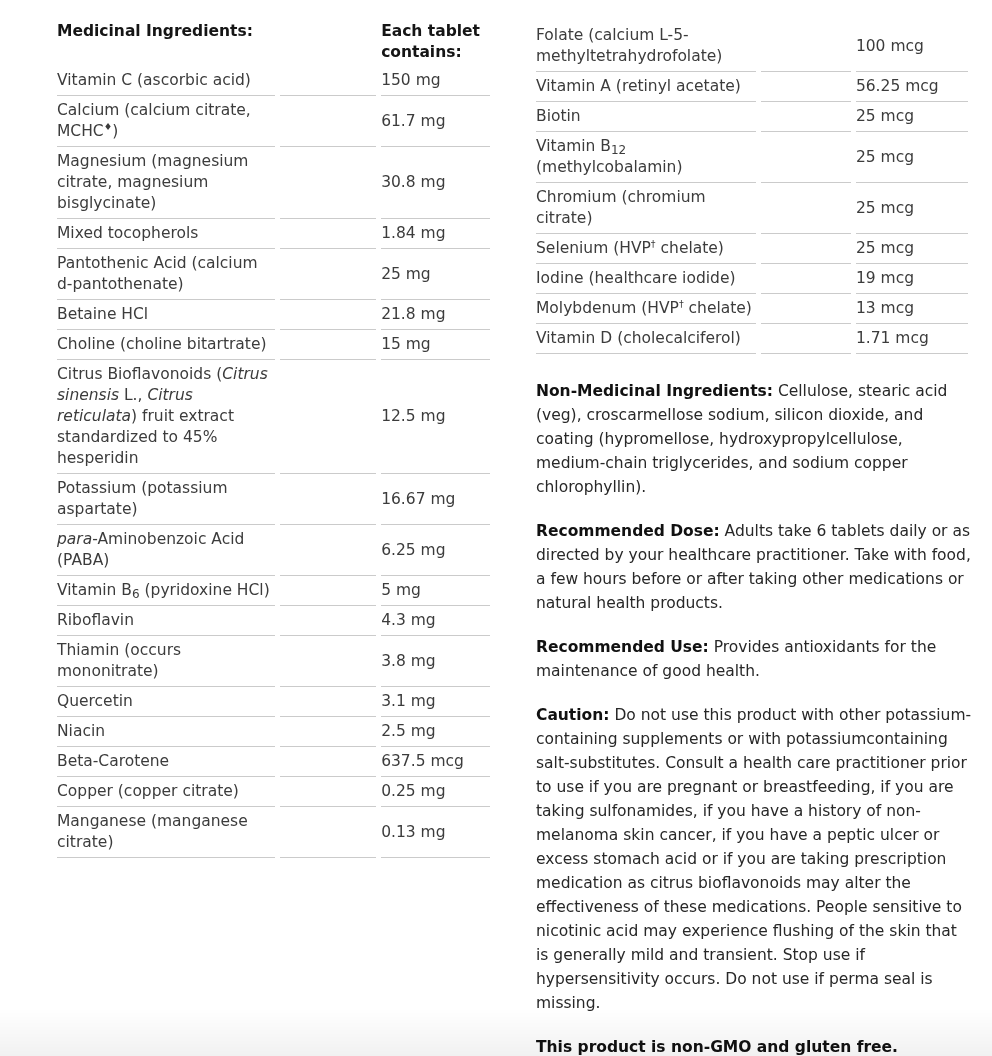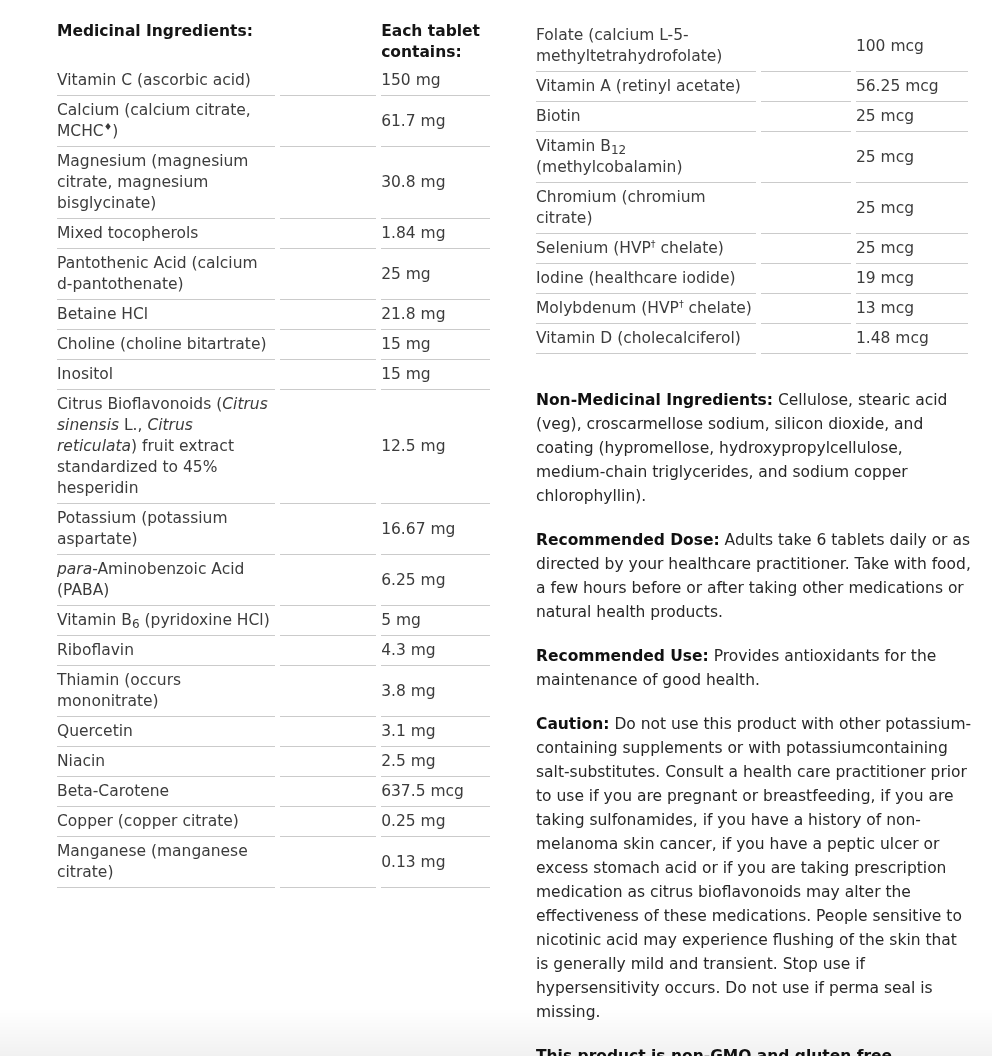--- a/index.html
+++ b/index.html
@@ -43,21 +43,21 @@
     vertical-align: middle;
     color: #3c3c3c;
     padding: 4px 0;
     border-bottom: 1px solid #cbcbcb;
   }
   td.amount { white-space: nowrap; padding-left: 2px; }
   table.facts sup { font-size: 9.5px; line-height: 0; vertical-align: 6px; }
   table.facts sub { font-size: 12px;  line-height: 0; vertical-align: -3px; }
   table.facts i { font-style: italic; }
 
-  .paragraphs { margin-top: 34px; }
+  .paragraphs { margin-top: 25px; }
   .paragraphs p, p.footer-line {
     font-size: 15.5px;
     line-height: 24px;
     color: #282828;
     margin: 0 0 20px 0;
   }
   .paragraphs p b, p.footer-line b {
     color: #111111;
     font-weight: 700;
   }
@@ -120,25 +120,20 @@
             <td><span>Betaine HCl</span></td>
             <td></td>
             <td class="amount">21.8 mg</td>
           </tr>
           <tr>
             <td><span>Choline (choline bitartrate)</span></td>
             <td></td>
             <td class="amount">15 mg</td>
           </tr>
           <tr>
-            <td><span>Inositol</span></td>
-            <td></td>
-            <td class="amount">15 mg</td>
-          </tr>
-          <tr>
             <td><span>Citrus Bioflavonoids (</span><i>Citrus sinensis</i><span> L., </span><i>Citrus reticulata</i><span>) fruit extract standardized to 45% hesperidin</span></td>
             <td></td>
             <td class="amount">12.5 mg</td>
           </tr>
           <tr>
             <td><span>Potassium (potassium aspartate)</span></td>
             <td></td>
             <td class="amount">16.67 mg</td>
           </tr>
           <tr>
@@ -234,21 +229,21 @@
             <td class="amount">19 mcg</td>
           </tr>
           <tr>
             <td><span>Molybdenum (HVP</span><sup>†</sup><span> chelate)</span></td>
             <td></td>
             <td class="amount">13 mcg</td>
           </tr>
           <tr>
             <td><span>Vitamin D (cholecalciferol)</span></td>
             <td></td>
-            <td class="amount">1.48 mcg</td>
+            <td class="amount">1.71 mcg</td>
           </tr>
         </tbody>
     </table>
 
     <div class="paragraphs">
         <p><b>Non-Medicinal Ingredients:</b> Cellulose, stearic acid (veg), croscarmellose sodium, silicon dioxide, and coating (hypromellose, hydroxypropylcellulose, medium-chain triglycerides, and sodium copper chlorophyllin).</p>
         <p><b>Recommended Dose:</b> Adults take 6 tablets daily or as directed by your healthcare practitioner. Take with food, a few hours before or after taking other medications or natural health products.</p>
         <p><b>Recommended Use:</b> Provides antioxidants for the maintenance of good health.</p>
         <p><b>Caution:</b> Do not use this product with other potassium-containing supplements or with potassiumcontaining salt-substitutes. Consult a health care practitioner prior to use if you are pregnant or breastfeeding, if you are taking sulfonamides, if you have a history of non-melanoma skin cancer, if you have a peptic ulcer or excess stomach acid or if you are taking prescription medication as citrus bioflavonoids may alter the effectiveness of these medications. People sensitive to nicotinic acid may experience flushing of the skin that is generally mild and transient. Stop use if hypersensitivity occurs. Do not use if perma seal is missing.</p>
       </div>

